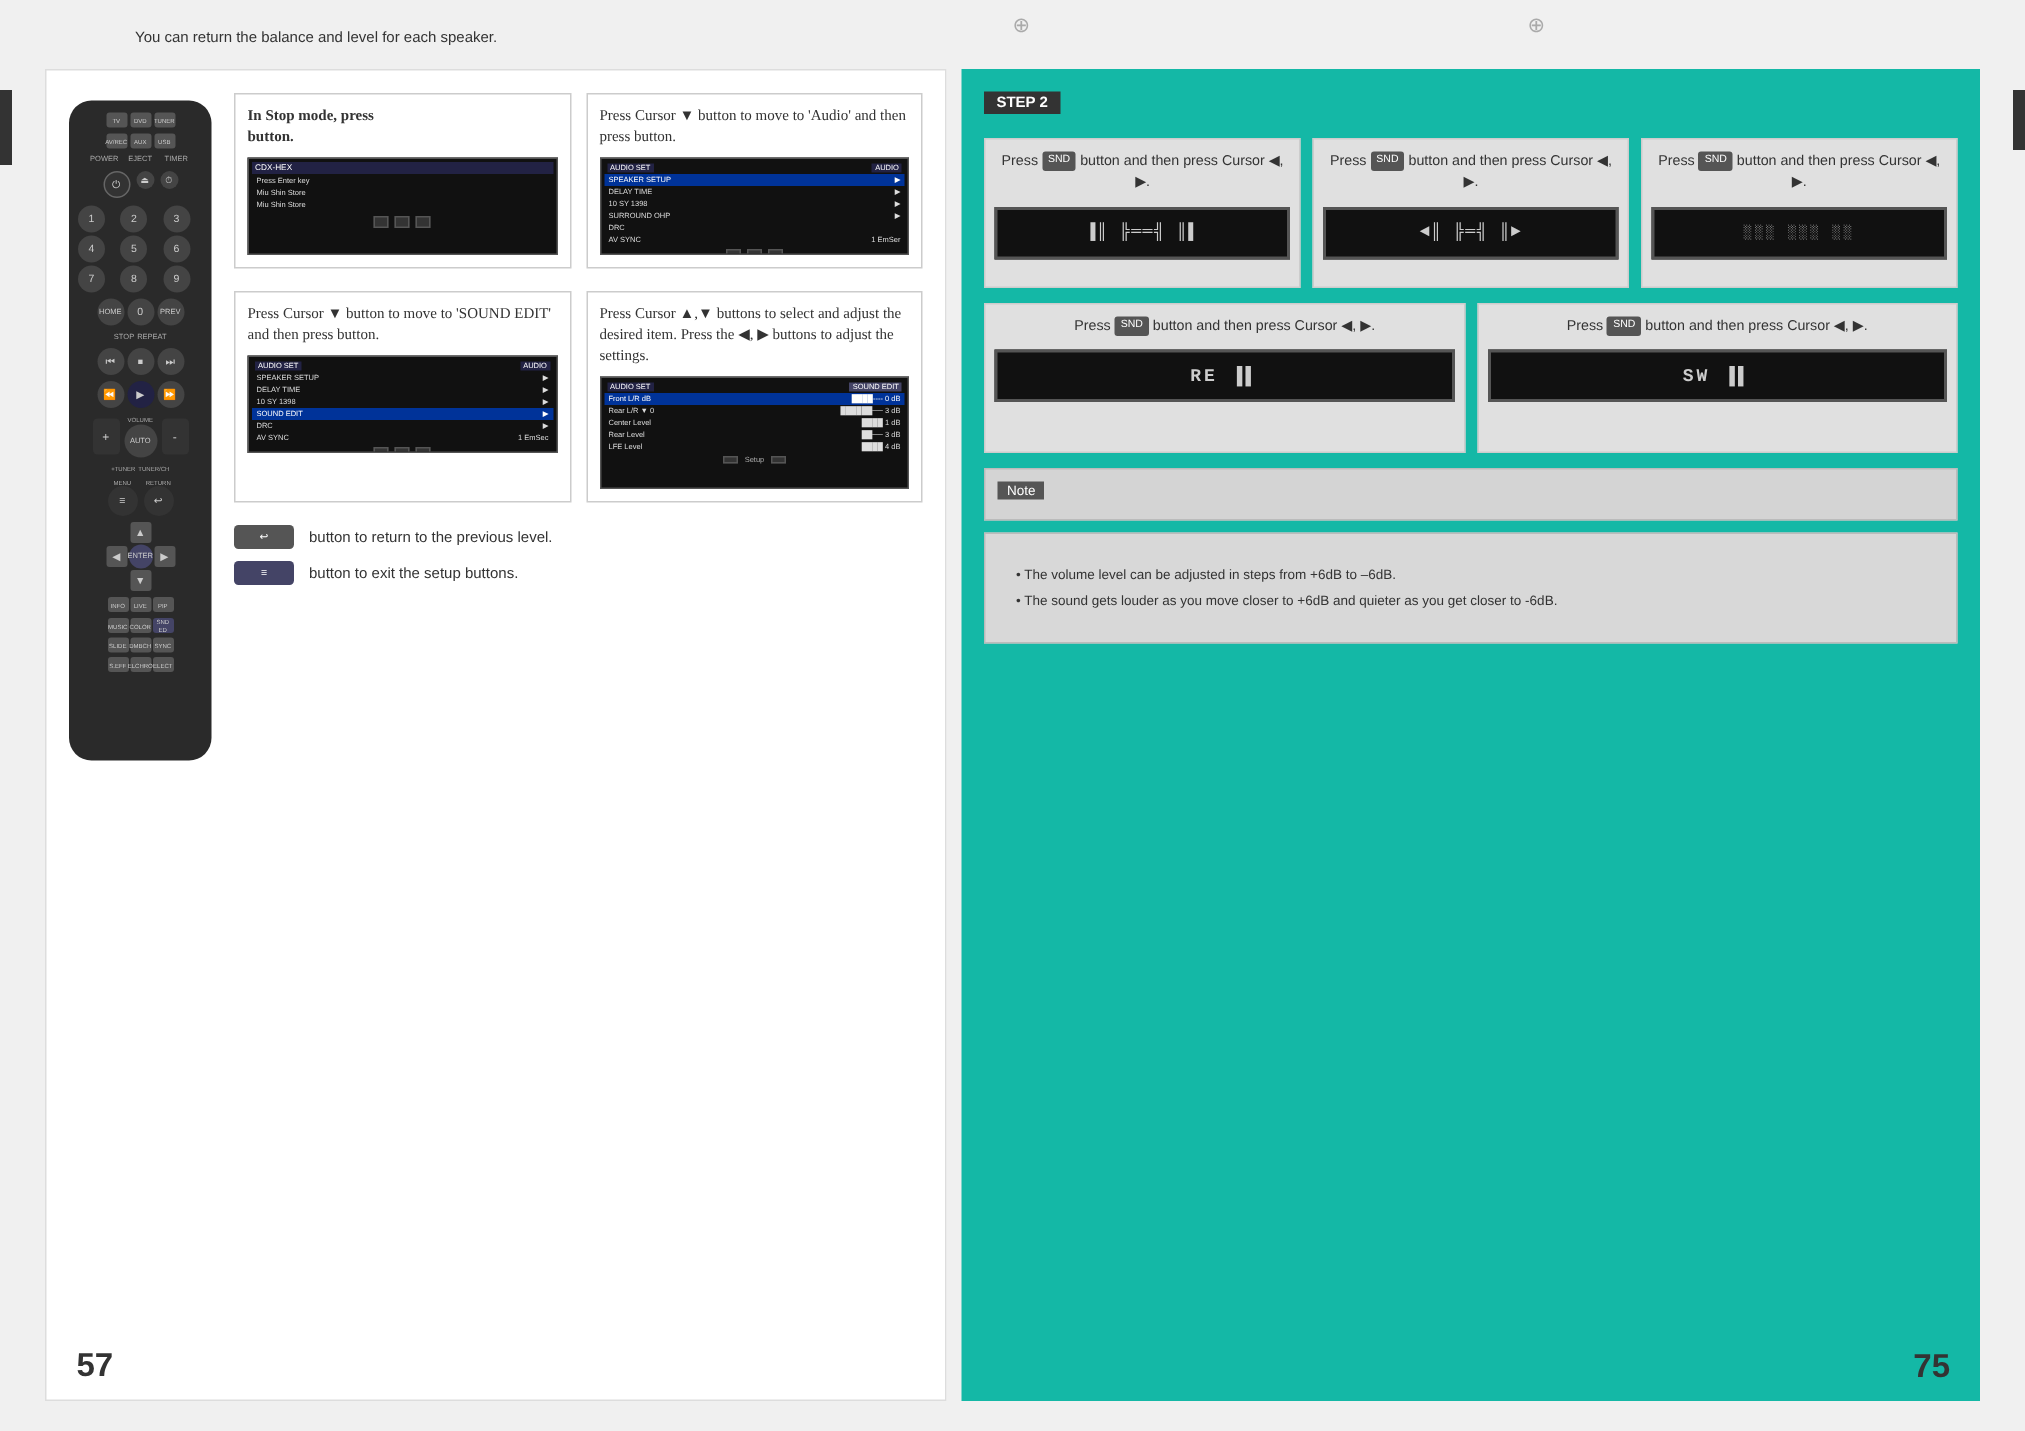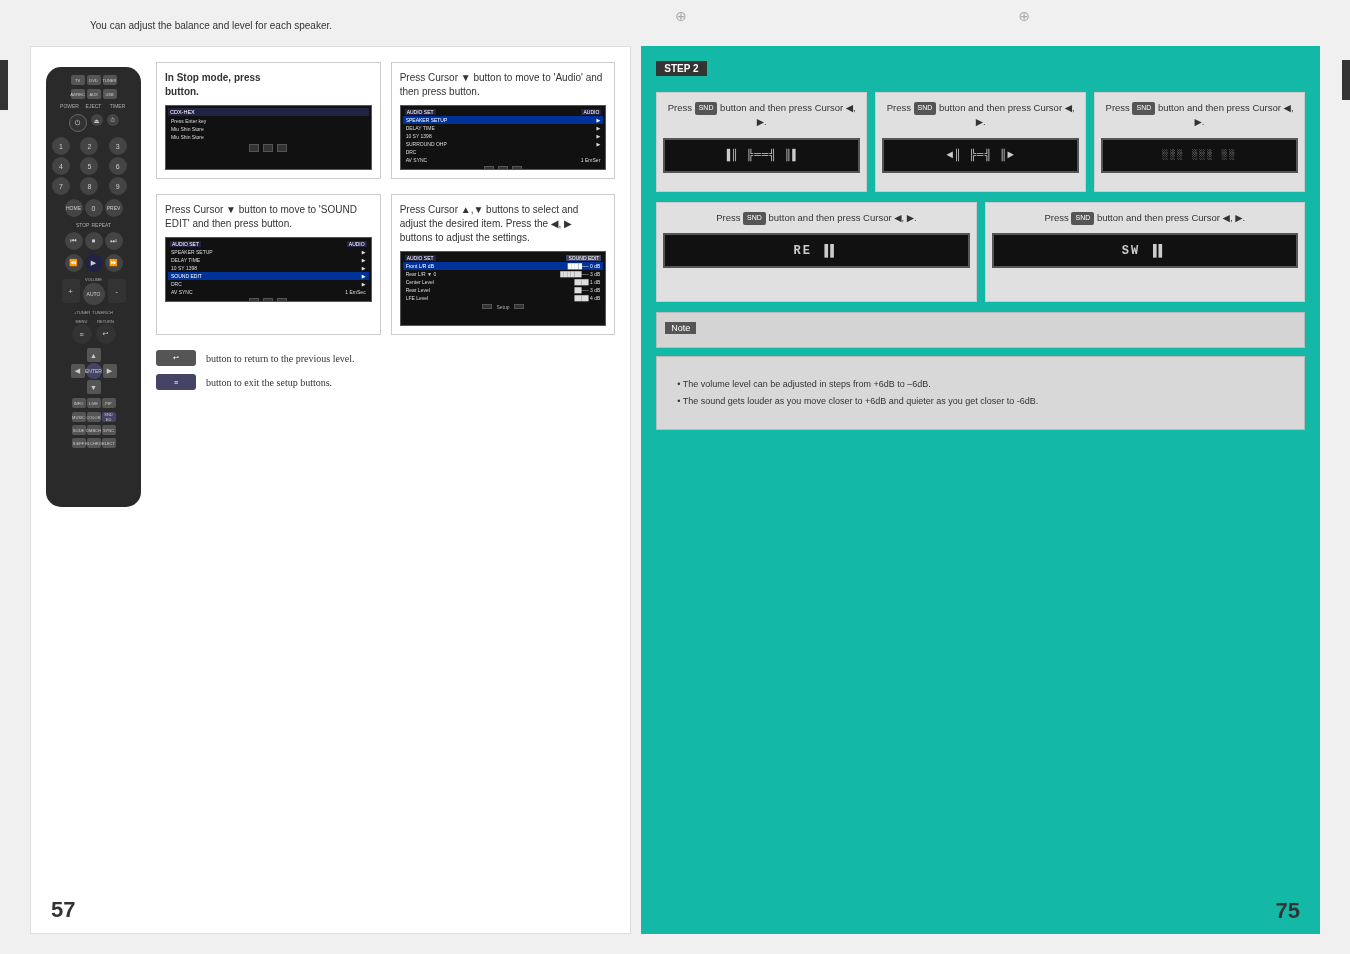--- a/index.html
+++ b/index.html
@@ -165,20 +165,21 @@
       padding: 8px;
       display: flex;
       flex-direction: column;
       gap: 6px;
     }
 
     .step-text {
       font-size: 10px;
       color: #333;
       line-height: 1.4;
+      font-family: Liberation Serif, serif;
     }
 
     .step-text strong {
       font-weight: bold;
     }
 
     
     .bottom-area {
       margin-left: 110px;
       margin-top: 15px;
@@ -201,21 +202,20 @@
       display: flex;
       align-items: center;
       justify-content: center;
       font-size: 7px;
       color: white;
     }
 
     .btn-label-text {
       font-size: 10px;
       color: #333;
-      font-family: Liberation Serif, serif;
     }
 
     
     .page-57 {
       position: absolute;
       bottom: 10px;
       left: 20px;
       font-size: 22px;
       font-weight: bold;
       color: #333;
@@ -365,21 +365,21 @@
   </style>
 </head>
 <body>
 
 <div class="page-container">
 
   <div class="left-black-bar"></div>
 
   <div class="right-black-bar"></div>
 
-  <div class="top-note">You can adjust the balance and level for each speaker.</div>
+  <div class="top-note">You can return the balance and level for each speaker.</div>
 
   <div style="position:absolute; top:8px; left:675px; color:#aaa; font-size:14px;">⊕</div>
   <div style="position:absolute; bottom:55px; left:675px; color:#aaa; font-size:14px;">⊕</div>
   <div style="position:absolute; top:8px; right:320px; color:#aaa; font-size:14px;">⊕</div>
   <div style="position:absolute; bottom:55px; right:320px; color:#aaa; font-size:14px;">⊕</div>
 
   <div class="main-content">
 
     <div class="left-half">
 

